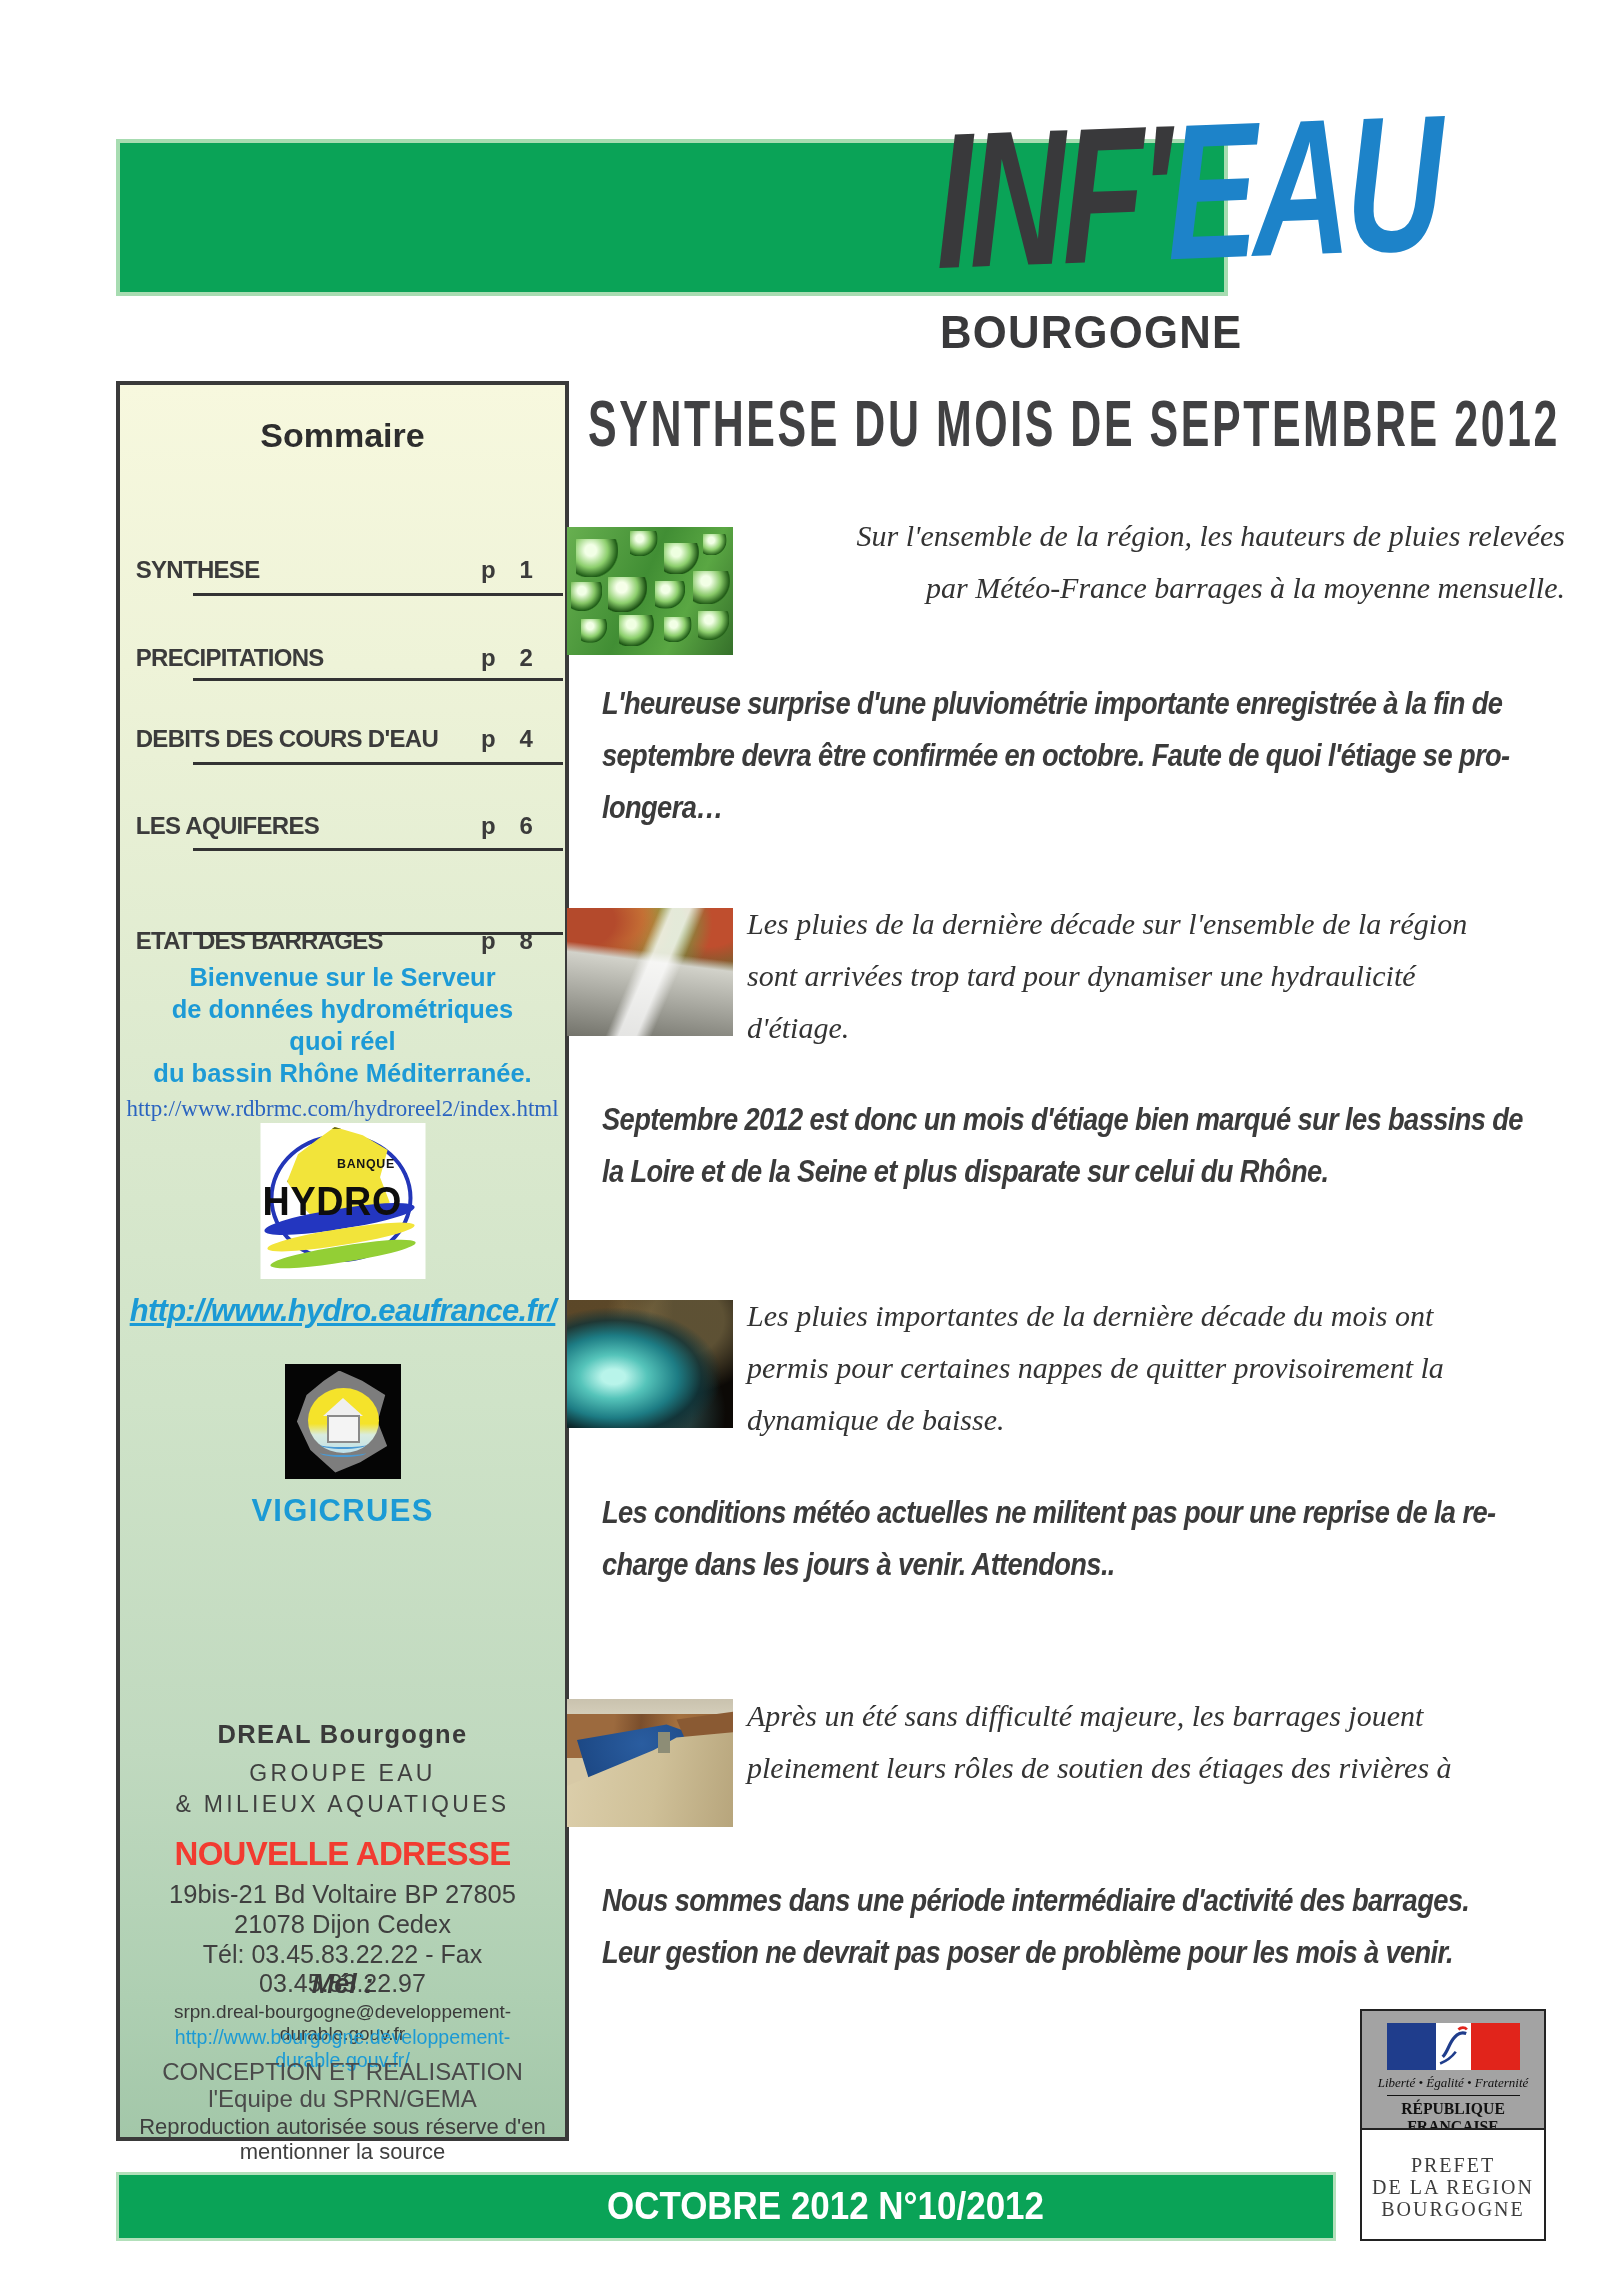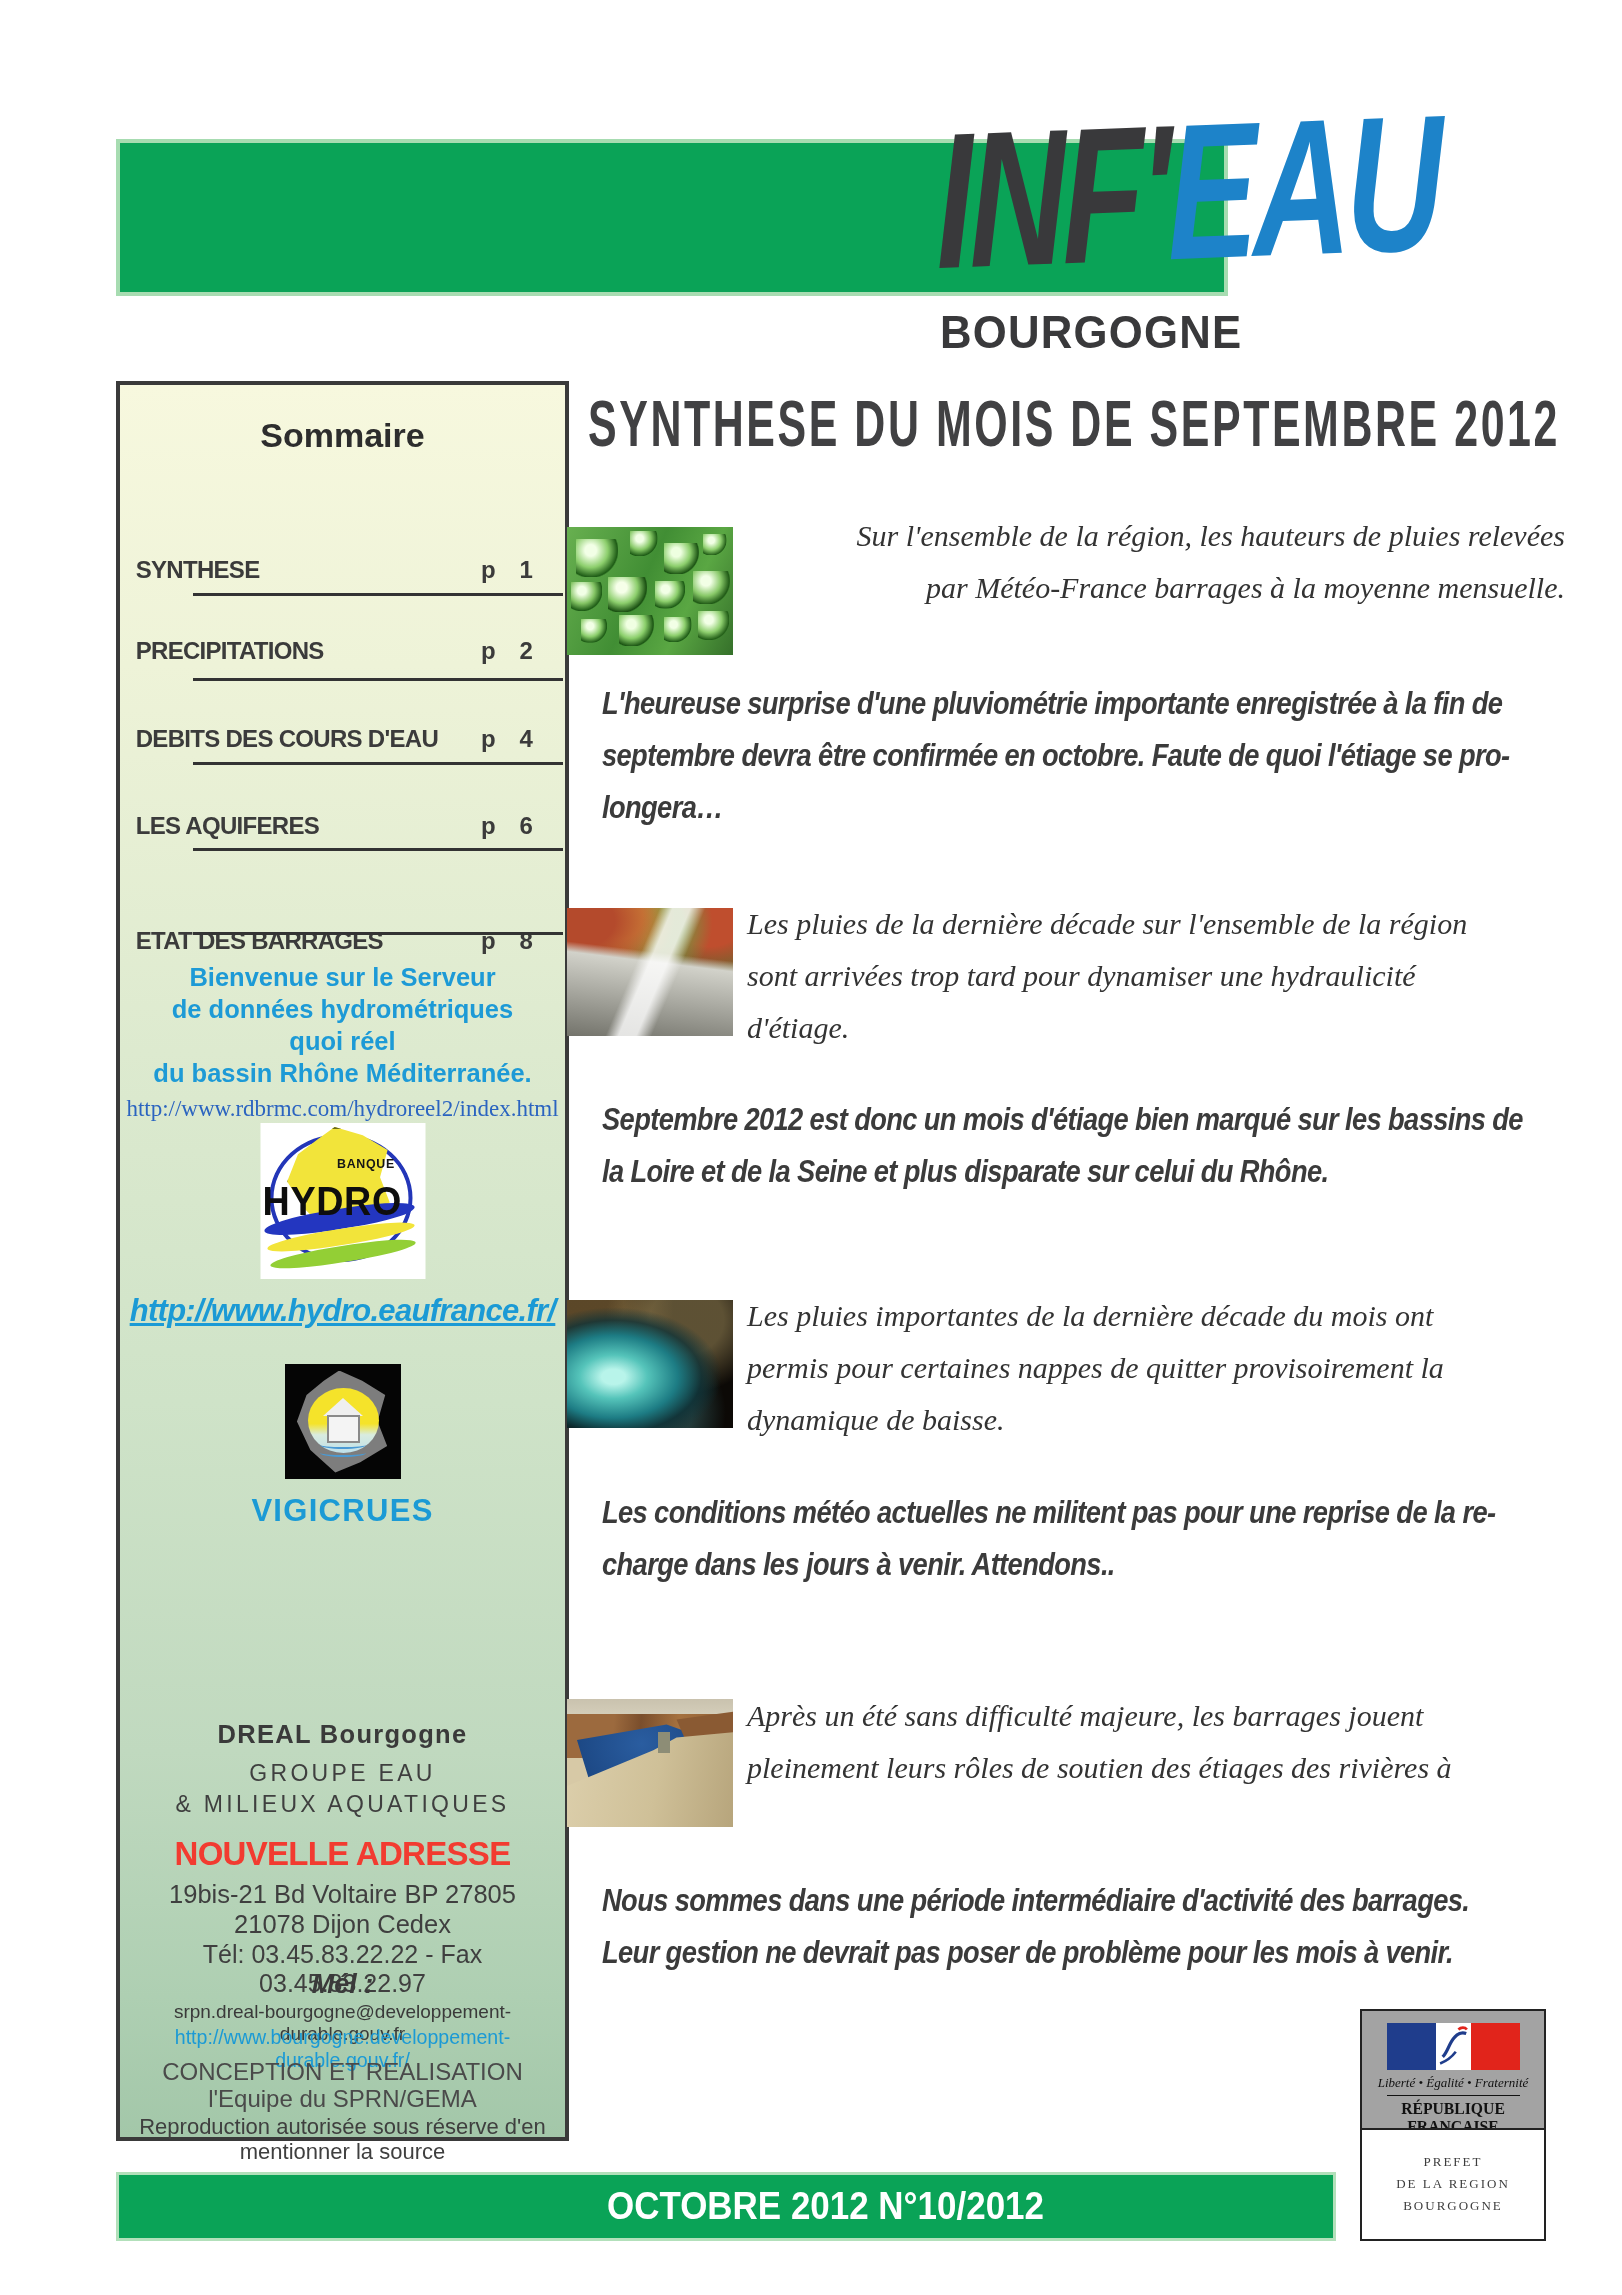--- a/index.html
+++ b/index.html
@@ -46,21 +46,21 @@
   }
   .som-title { position:absolute; top:31px; left:0; right:0; text-align:center;
     font-size:34px; font-weight:bold; color:#2d2d2d; }
   .toc-row { position:absolute; left:0; right:0; display:flex; align-items:baseline;
     padding:0 19.6px 0 15.7px; font-size:24px; font-weight:bold; color:#3b3b3b; letter-spacing:-0.7px; }
   .toc-row .toc-label { flex:1; text-align:left; }
   .toc-row .toc-p { width:37px; text-align:center; }
   .toc-row .toc-num { width:39px; text-align:center; }
   .toc-line { position:absolute; left:73px; width:370px; height:2.6px; background:#333333; }
   .t0 { top:171px; } .l0 { top:208px; }
-  .t1 { top:252px; } .l1 { top:293px; }
+  .t1 { top:259px; } .l1 { top:293px; }
   .t2 { top:340px; } .l2 { top:377px; }
   .t3 { top:427px; } .l3 { top:463px; }
   .t4 { top:510px;margin-top:32px; } .l4 { top:547px; }
 
   .bienvenue { position:absolute; top:576px; left:0; right:0; text-align:center;
     color:#1d9ad6; font-weight:bold; font-size:25.5px; line-height:32px; }
   .rdbrmc-link { position:absolute; top:711px; left:0; right:0; text-align:center;
     font-family:"Liberation Serif", serif; font-size:23px; color:#2b64c0; }
 
   .hydro-logo { position:absolute; top:738px; left:50%; transform:translateX(-50%);
@@ -196,21 +196,21 @@
   .rf-red   { width:37%; background:#e1241b; }
   .rf-liberte { position:absolute; top:64px; left:0; right:0; text-align:center;
     font-family:"Liberation Serif", serif; font-style:italic; font-size:13px; color:#111111; }
   .rf-sep { position:absolute; top:84px; left:25px; width:133px; height:1.3px; background:#111111; }
   .rf-republique { position:absolute; top:89px; left:0; right:0; text-align:center;
     font-family:"Liberation Serif", serif; font-weight:bold; font-size:15.7px; color:#111111; }
 
   .prefet-box { position:absolute; left:1360px; top:2128px; width:186px; height:113px;
     background:#ffffff; border:2.6px solid #222222; }
   .prefet-line { position:absolute; left:0; right:0; text-align:center;
-    font-family:"Liberation Serif", serif; font-size:13px; color:#3d3d3d; letter-spacing:2px; }
+    font-family:"Liberation Serif", serif; font-size:20px; color:#3d3d3d; letter-spacing:2px; }
   .pf0 { top:23.6px; } .pf1 { top:46px; } .pf2 { top:68px; }
 </style>
 </head>
 <body>
 
 <div class="page">
 
   <div class="header-band">
     <div class="bulletin-title">
       <div>Bulletin de</div>

